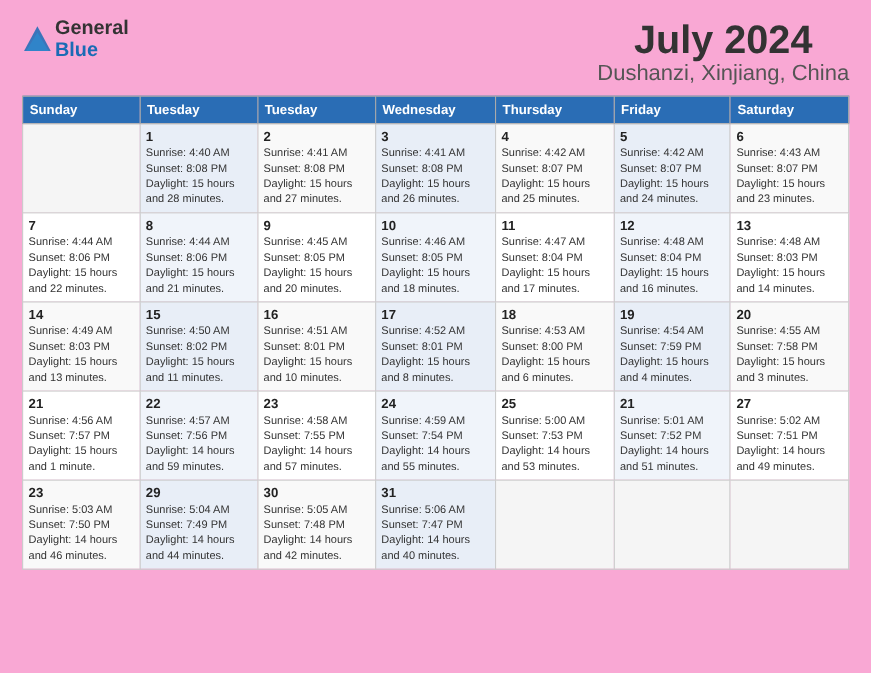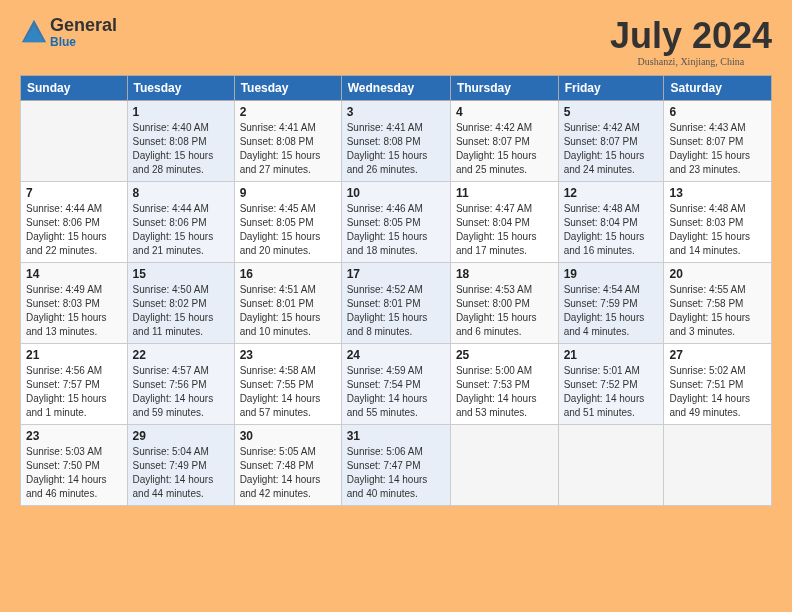--- a/index.html
+++ b/index.html
@@ -7,21 +7,21 @@
       font-family: Arial, sans-serif;
       background: #fff;
       width: 792px;
       height: 612px;
       overflow: hidden;
     }
     .page {
       width: 792px;
       min-height: 612px;
       padding: 16px 20px 10px 20px;
-      background: #fdba74;
+      background: #f9a8d4;
     }
     .header {
       display: flex;
       justify-content: space-between;
       align-items: flex-start;
       margin-bottom: 8px;
     }
     .logo {
       display: flex;
       align-items: center;
@@ -31,42 +31,41 @@
       display: flex;
       flex-direction: column;
       line-height: 1.1;
     }
     .logo-general {
       font-size: 18px;
       font-weight: bold;
       color: #333;
     }
     .logo-blue {
-      font-size: 12px;
+      font-size: 18px;
       font-weight: bold;
       color: #1a6bb5;
     }
     .logo-icon {
       width: 28px;
       height: 28px;
       margin-right: 2px;
     }
     .title-block {
       text-align: center;
     }
     .main-title {
       font-size: 36px;
       font-weight: bold;
       color: #333;
       line-height: 1.1;
     }
     .subtitle {
-      font-size: 10px;
+      font-size: 20px;
       color: #555;
-      font-family: Liberation Serif, serif;
     }
     .calendar {
       width: 100%;
       border-collapse: collapse;
       font-size: 11px;
     }
     .calendar thead tr th {
       background: #2a6db5;
       color: #fff;
       font-weight: bold;

